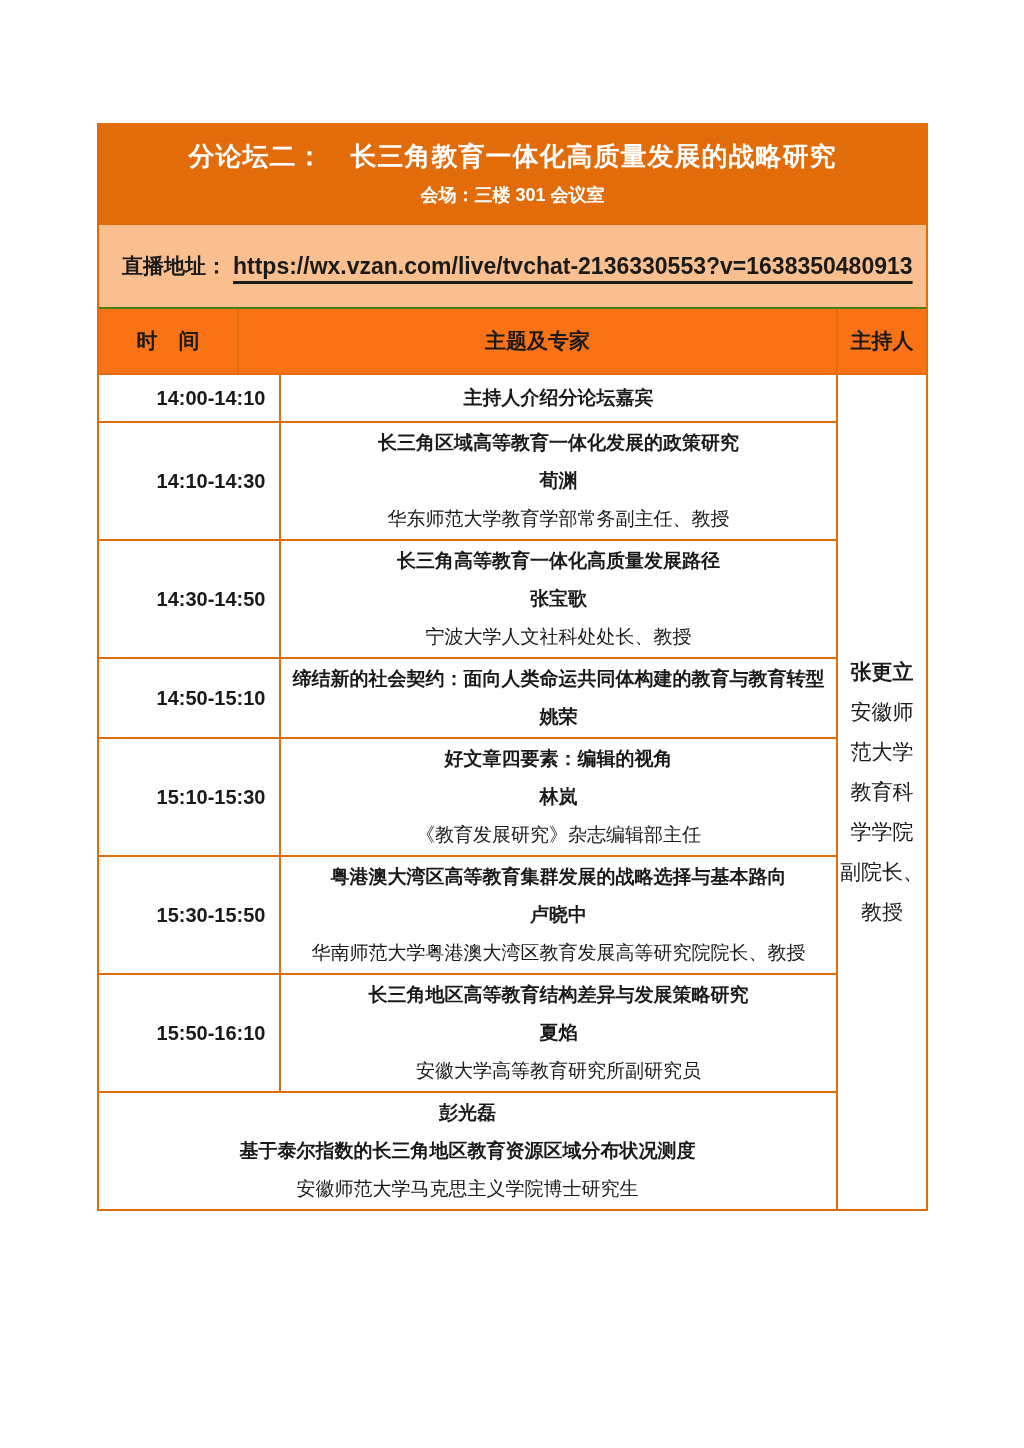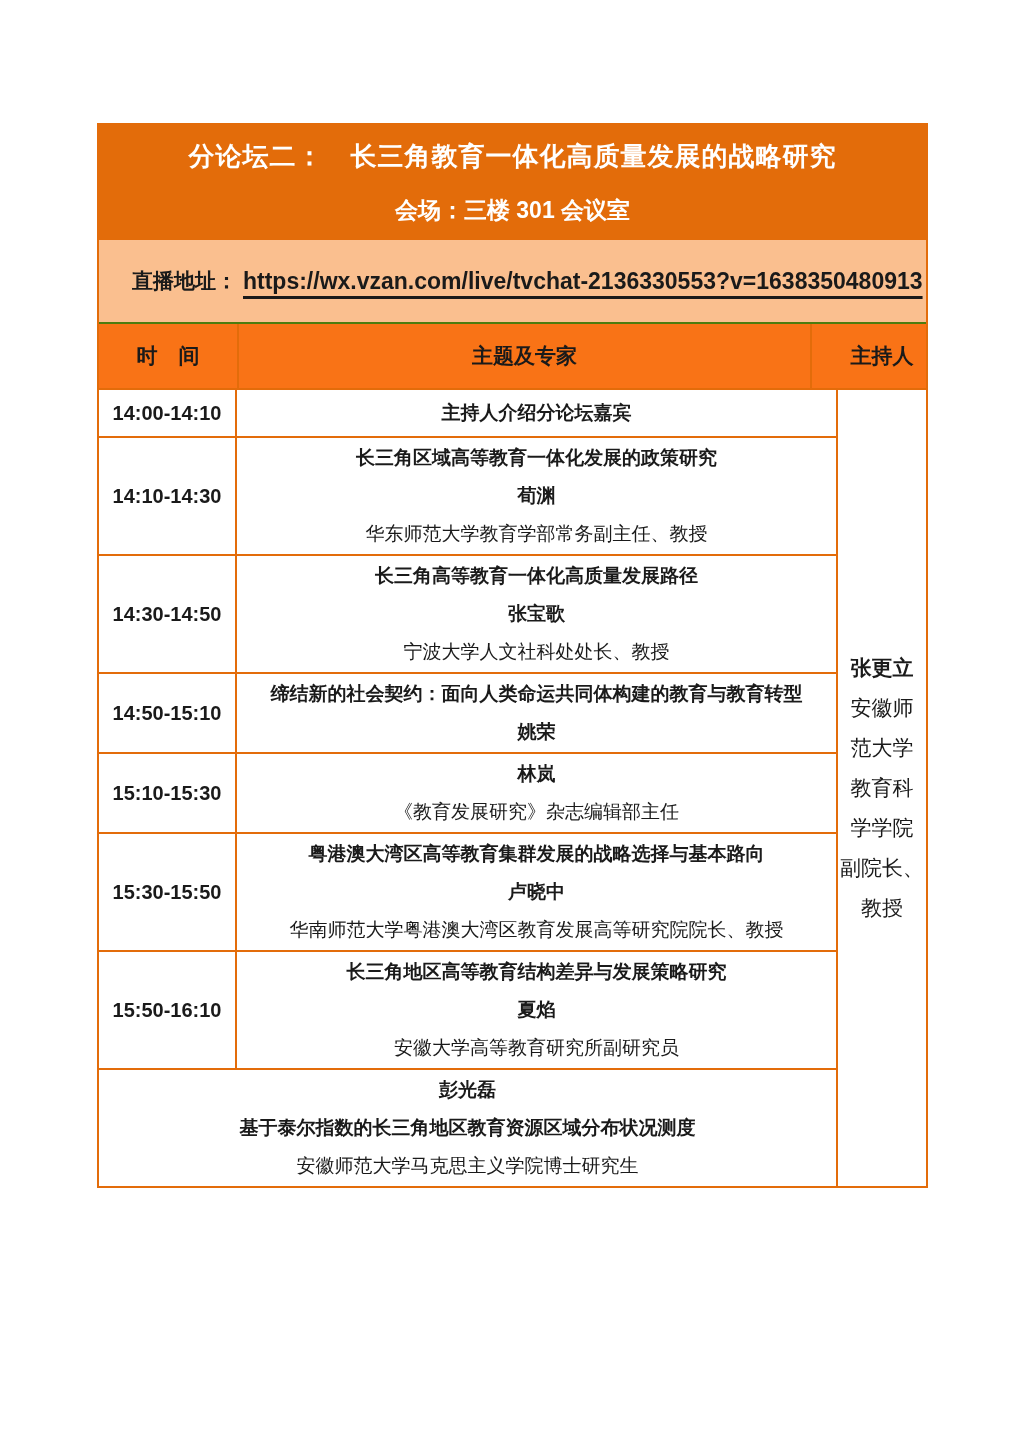--- a/index.html
+++ b/index.html
@@ -31,32 +31,32 @@
     text-align: center;
     padding: 15px 0 17px 0;
   }
   .forum-title {
     font-size: 26px;
     font-weight: bold;
     letter-spacing: 1px;
     line-height: 32px;
   }
   .venue-line {
-    font-size: 23px;
-    font-weight: bold;
-    margin-top: 26px;
+    font-size: 18px;
+    font-weight: bold;
+    margin-top: 11px;
     line-height: 25px;
   }
   
   .stream-band {
     background: #FABF8F;
     height: 82px;
     display: flex;
     align-items: center;
-    padding-left: 33px;
+    padding-left: 23px;
     box-sizing: border-box;
   }
   .stream-label {
     font-size: 21px;
     font-weight: bold;
     white-space: nowrap;
   }
   .stream-url {
     font-size: 23px;
     font-weight: bold;
@@ -76,21 +76,21 @@
     font-weight: bold;
     font-size: 21px;
   }
   .hcell {
     display: flex;
     align-items: center;
     justify-content: center;
   }
   .c-time  { width: 138px; border-right: 2px solid #E36C0A; }
   .c-topic { flex: 1; }
-  .c-host  { width: 88px; border-left: 2px solid #E36C0A; padding-left: 26px; }
+  .c-host  { width: 88px; border-left: 2px solid #E36C0A; }
 
   .grid-body {
     display: flex;
     border-top: 2px solid #E36C0A;
     background: #ffffff;
   }
   .rows-col { flex: 1; min-width: 0; }
   .g-row {
     display: flex;
     border-top: 2px solid #E36C0A;
@@ -99,20 +99,21 @@
   .cell-time {
     width: 138px;
     border-right: 2px solid #E36C0A;
     display: flex;
     align-items: center;
     justify-content: center;
     font-weight: bold;
     font-size: 20px;
     box-sizing: border-box;
     flex-shrink: 0;
+    margin-left: 44px;
   }
   .cell-topic {
     flex: 1;
     display: flex;
     flex-direction: column;
     justify-content: center;
     text-align: center;
     padding: 1px 6px;
   }
   .g-row.single .cell-topic { padding: 4px 6px; }
@@ -186,20 +187,21 @@
           <div class="g-row">
             <div class="cell-time">14:50-15:10</div>
             <div class="cell-topic">
               <div class="line topic">缔结新的社会契约：面向人类命运共同体构建的教育与教育转型</div>
               <div class="line speaker">姚荣</div>
             </div>
           </div>
           <div class="g-row">
             <div class="cell-time">15:10-15:30</div>
             <div class="cell-topic">
+              <div class="line topic">好文章四要素：编辑的视角</div>
               <div class="line speaker">林岚</div>
               <div class="line affiliation">《教育发展研究》杂志编辑部主任</div>
             </div>
           </div>
           <div class="g-row">
             <div class="cell-time">15:30-15:50</div>
             <div class="cell-topic">
               <div class="line topic">粤港澳大湾区高等教育集群发展的战略选择与基本路向</div>
               <div class="line speaker">卢晓中</div>
               <div class="line affiliation">华南师范大学粤港澳大湾区教育发展高等研究院院长、教授</div>

